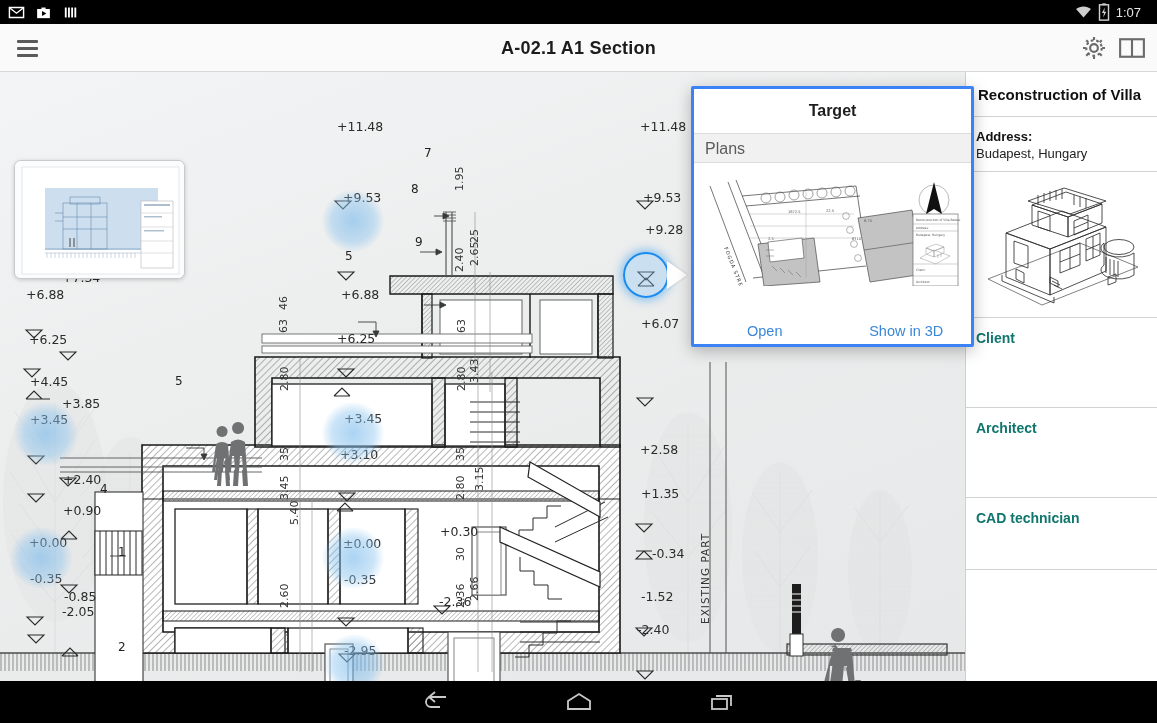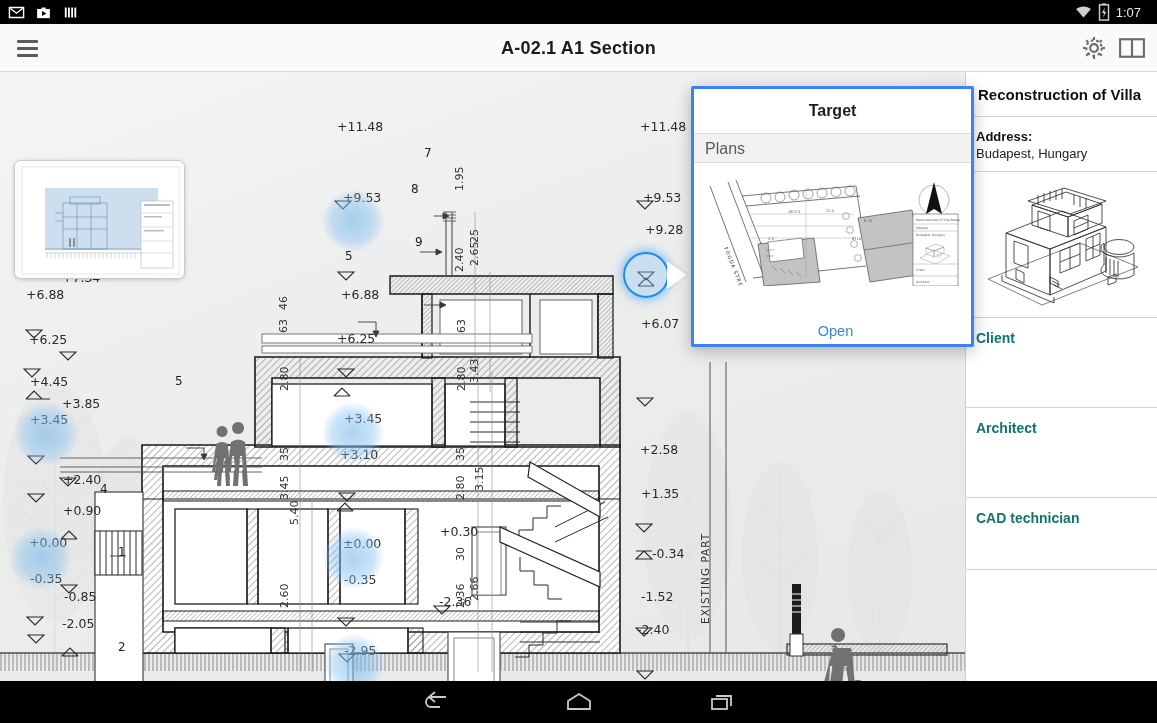--- a/index.html
+++ b/index.html
@@ -397,21 +397,21 @@
       <div class="lvl" style="left: 26px; top: 215px;">+6.88</div>
       <div class="lvl" style="left: 29px; top: 260px;">+6.25</div>
       <div class="lvl" style="left: 30px; top: 302px;">+4.45</div>
       <div class="lvl" style="left: 62px; top: 324px;">+3.85</div>
       <div class="lvl" style="left: 30px; top: 340px;">+3.45</div>
       <div class="lvl" style="left: 63px; top: 400px;">+2.40</div>
       <div class="lvl" style="left: 63px; top: 431px; text-align: center;">+0.90</div>
       <div class="lvl" style="left: 29px; top: 463px;">+0.00</div>
       <div class="lvl" style="left: 30px; top: 499px;">-0.35</div>
       <div class="lvl" style="left: 64px; top: 517px;">-0.85</div>
-      <div class="lvl" style="left: 62px; top: 544px;">-2.05</div>
+      <div class="lvl" style="left: 62px; top: 532px;">-2.05</div>
     </div>
   <div id="lvl-right">
       <div class="lvl" style="left: 640px; top: 47px;">+11.48</div>
       <div class="lvl" style="left: 643px; top: 118px;">+9.53</div>
       <div class="lvl" style="left: 645px; top: 150px;">+9.28</div>
       <div class="lvl" style="left: 641px; top: 244px;">+6.07</div>
       <div class="lvl" style="left: 640px; top: 370px;">+2.58</div>
       <div class="lvl" style="left: 641px; top: 414px;">+1.35</div>
       <div class="lvl" style="left: 640px; top: 474px; margin-left: 12px;">-0.34</div>
       <div class="lvl" style="left: 641px; top: 517px;">-1.52</div>
@@ -657,20 +657,21 @@
         <path d="M220 70 L220 76 L228 79 L228 73 Z"></path>
         <path d="M228 73 L238 69 L238 75 L228 79 Z"></path>
         <path d="M220 70 L230 66 L238 69 L228 73 Z"></path>
         <path d="M232 76 L232 80 M235 75 L235 79"></path>
       </g>
     </svg>
   </div>
 
   <div id="popup-actions">
     <div class="act">Open</div>
+    <div class="act">Show in 3D</div>
   </div>
 </div>
 
 <div id="navbar">
   <svg class="navbtn" viewBox="0 0 34 26">
     <g fill="none" stroke="#c9c9c9" stroke-width="1.8">
       <path d="M28 8 H13 a5 5 0 0 0 0 10 H22"></path>
       <path d="M17 3 L11 8 L17 13"></path>
     </g>
   </svg>

